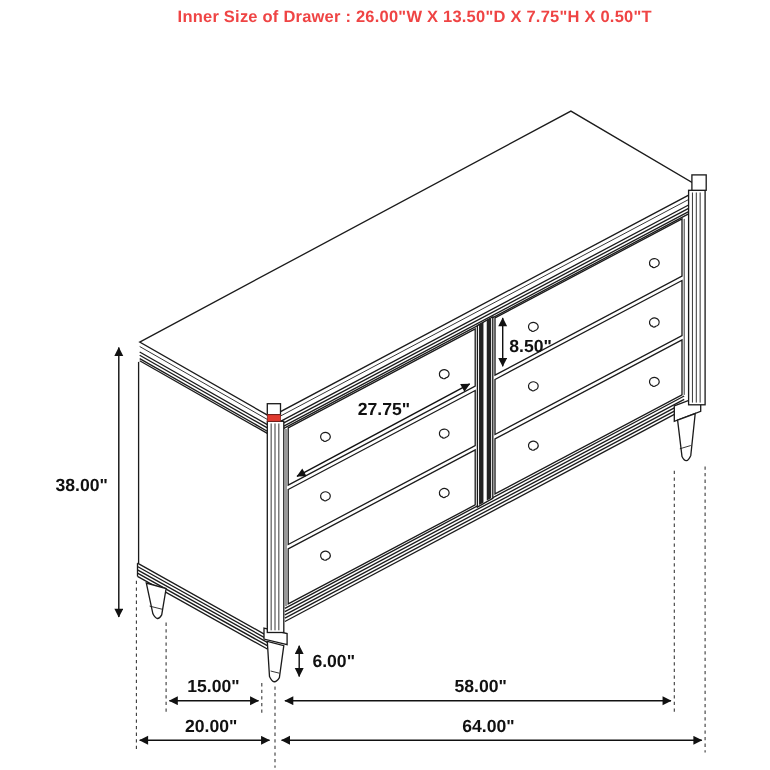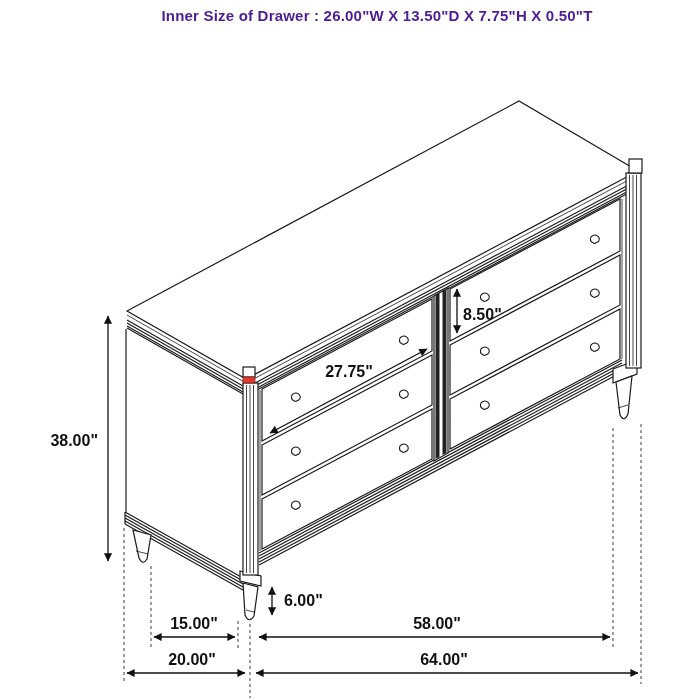--- a/index.html
+++ b/index.html
@@ -1,20 +1,20 @@
 <!DOCTYPE html>
 <html><head>
 <meta charset="utf-8">
 <style>
   html,body{margin:0;padding:0;background:#fff;}
   .page{position:relative;width:700px;height:700px;background:#fff;overflow:hidden;
         font-family:"Liberation Sans",sans-serif;}
   .title{position:absolute;top:7px;left:0;width:700px;text-align:center;
          padding-left:54px;box-sizing:border-box;
-         font-size:15px;font-weight:bold;color:#4c1d95;letter-spacing:0.2px;}
+         font-size:15px;font-weight:bold;color:#ef4444;letter-spacing:0.2px;}
   svg{position:absolute;top:0;left:0;}
   svg text{font-family:"Liberation Sans",sans-serif;font-weight:bold;font-size:16px;fill:#111;}
   .ln{stroke:#1b1b1b;stroke-width:1.2;fill:none;}
   .thin{stroke:#1b1b1b;stroke-width:0.8;fill:none;}
   .fw{fill:#ffffff;stroke:#1b1b1b;stroke-width:1.2;}
   .dk{fill:#222222;stroke:none;}
   .dash{stroke:#3a3a3a;stroke-width:1;fill:none;stroke-dasharray:3 3;}
   .dim{stroke:#111;stroke-width:1.3;fill:none;}
 </style>
 </head>

